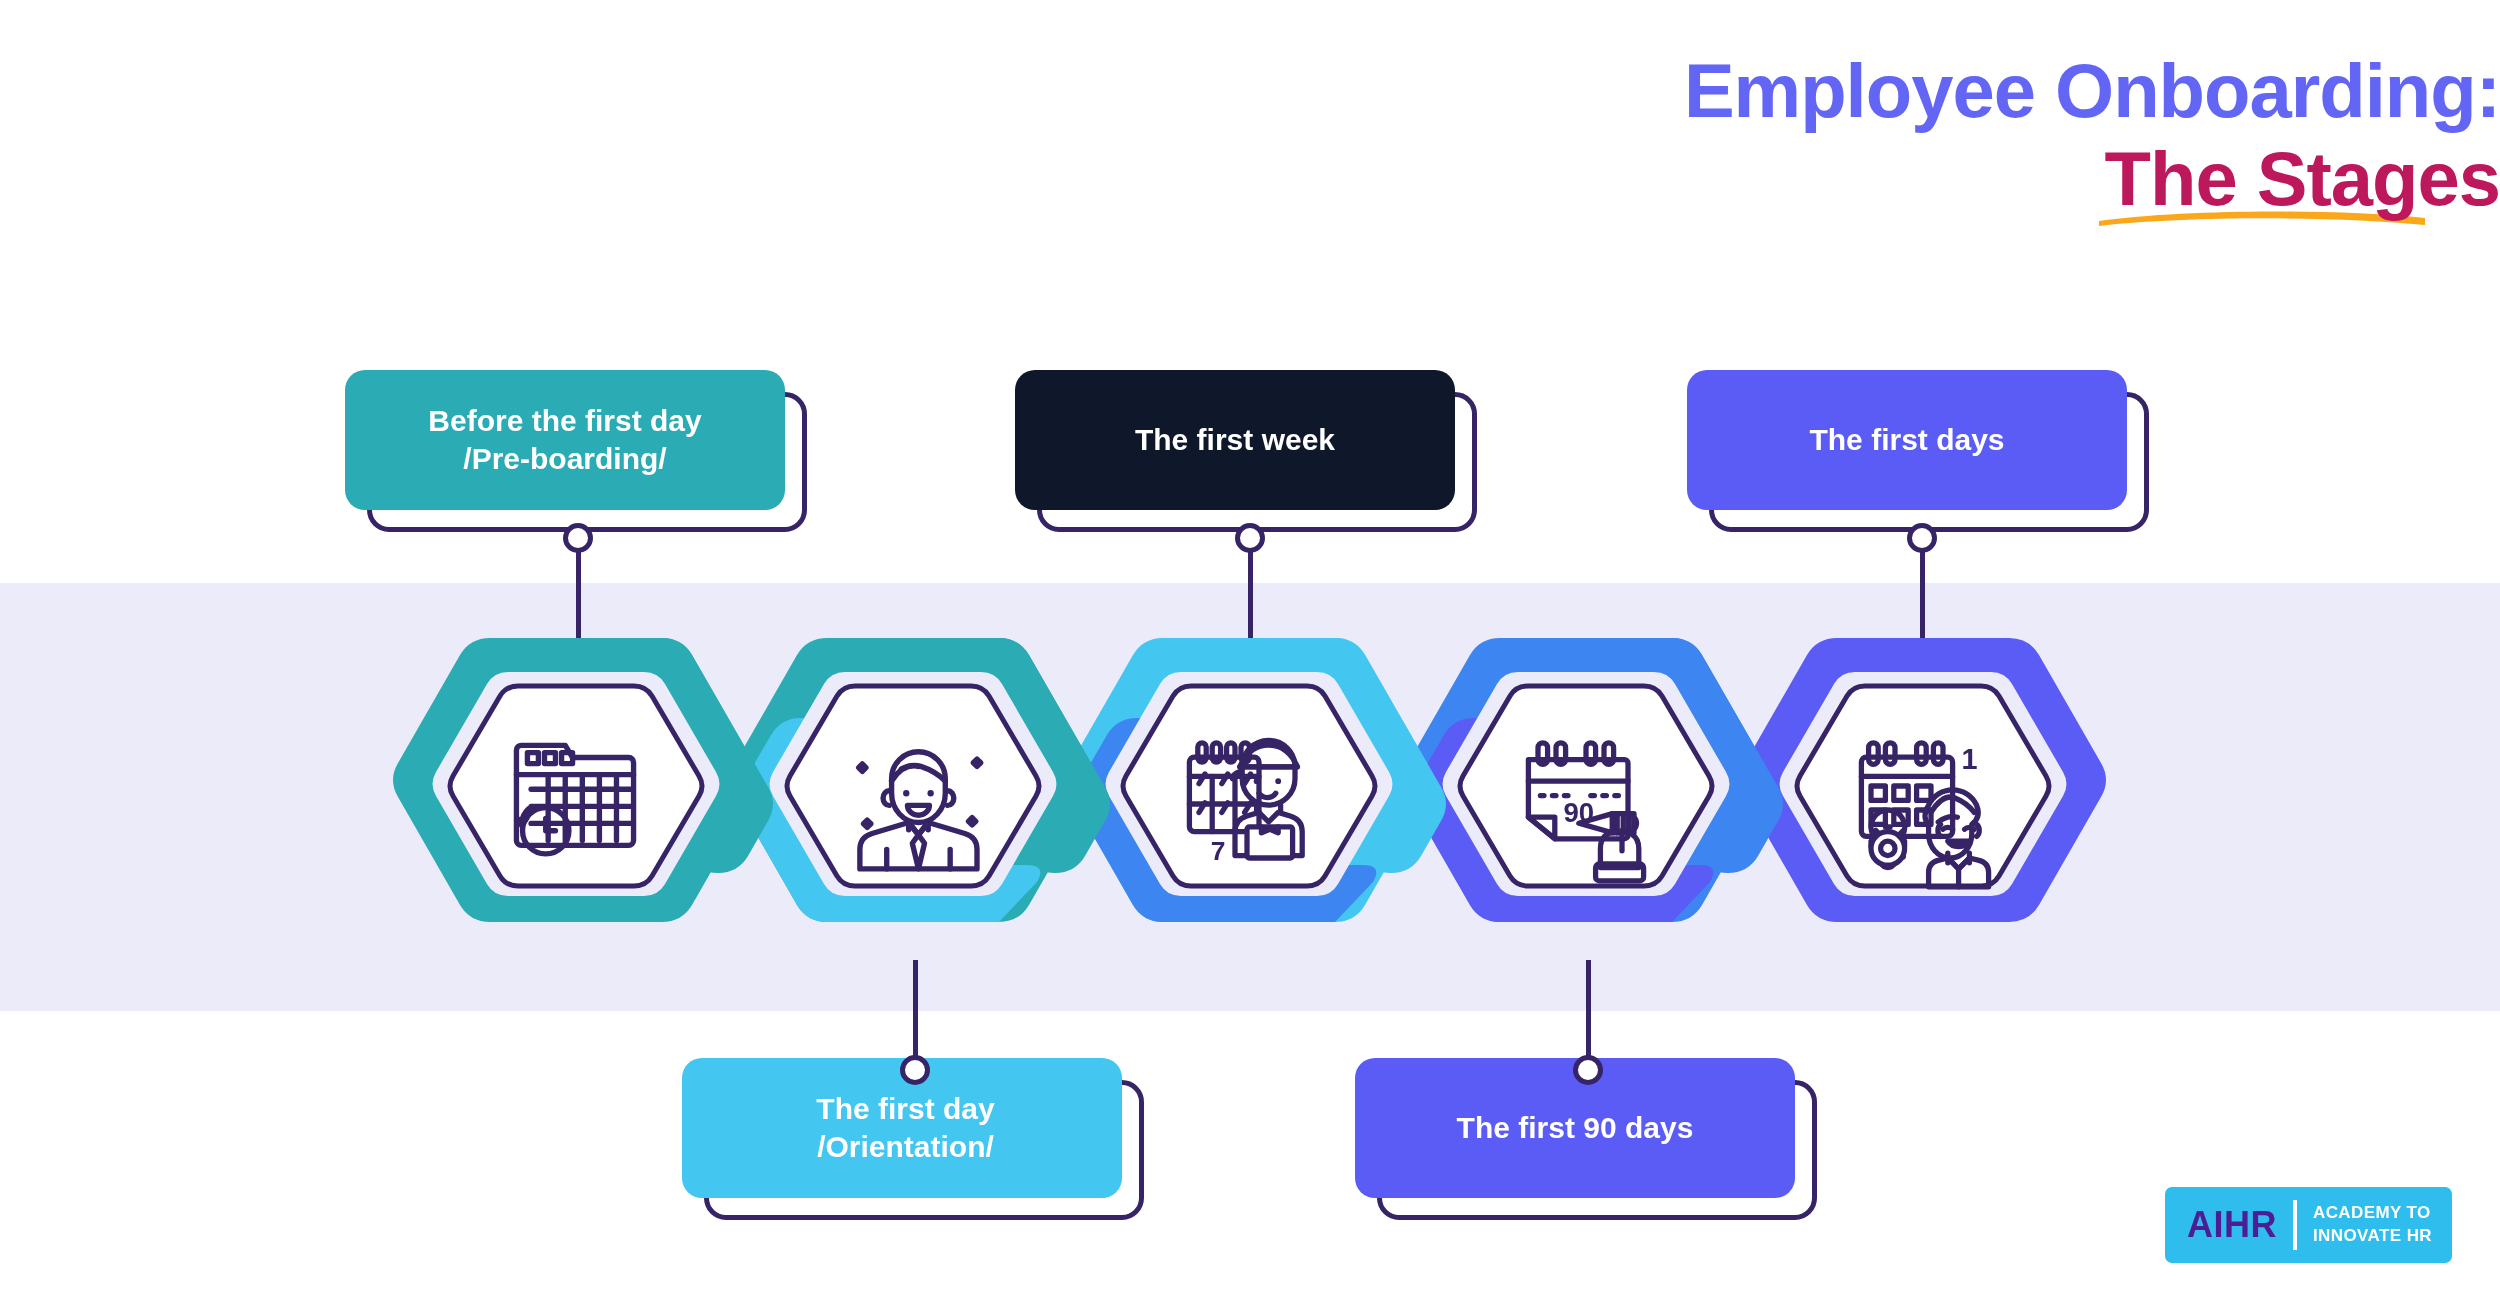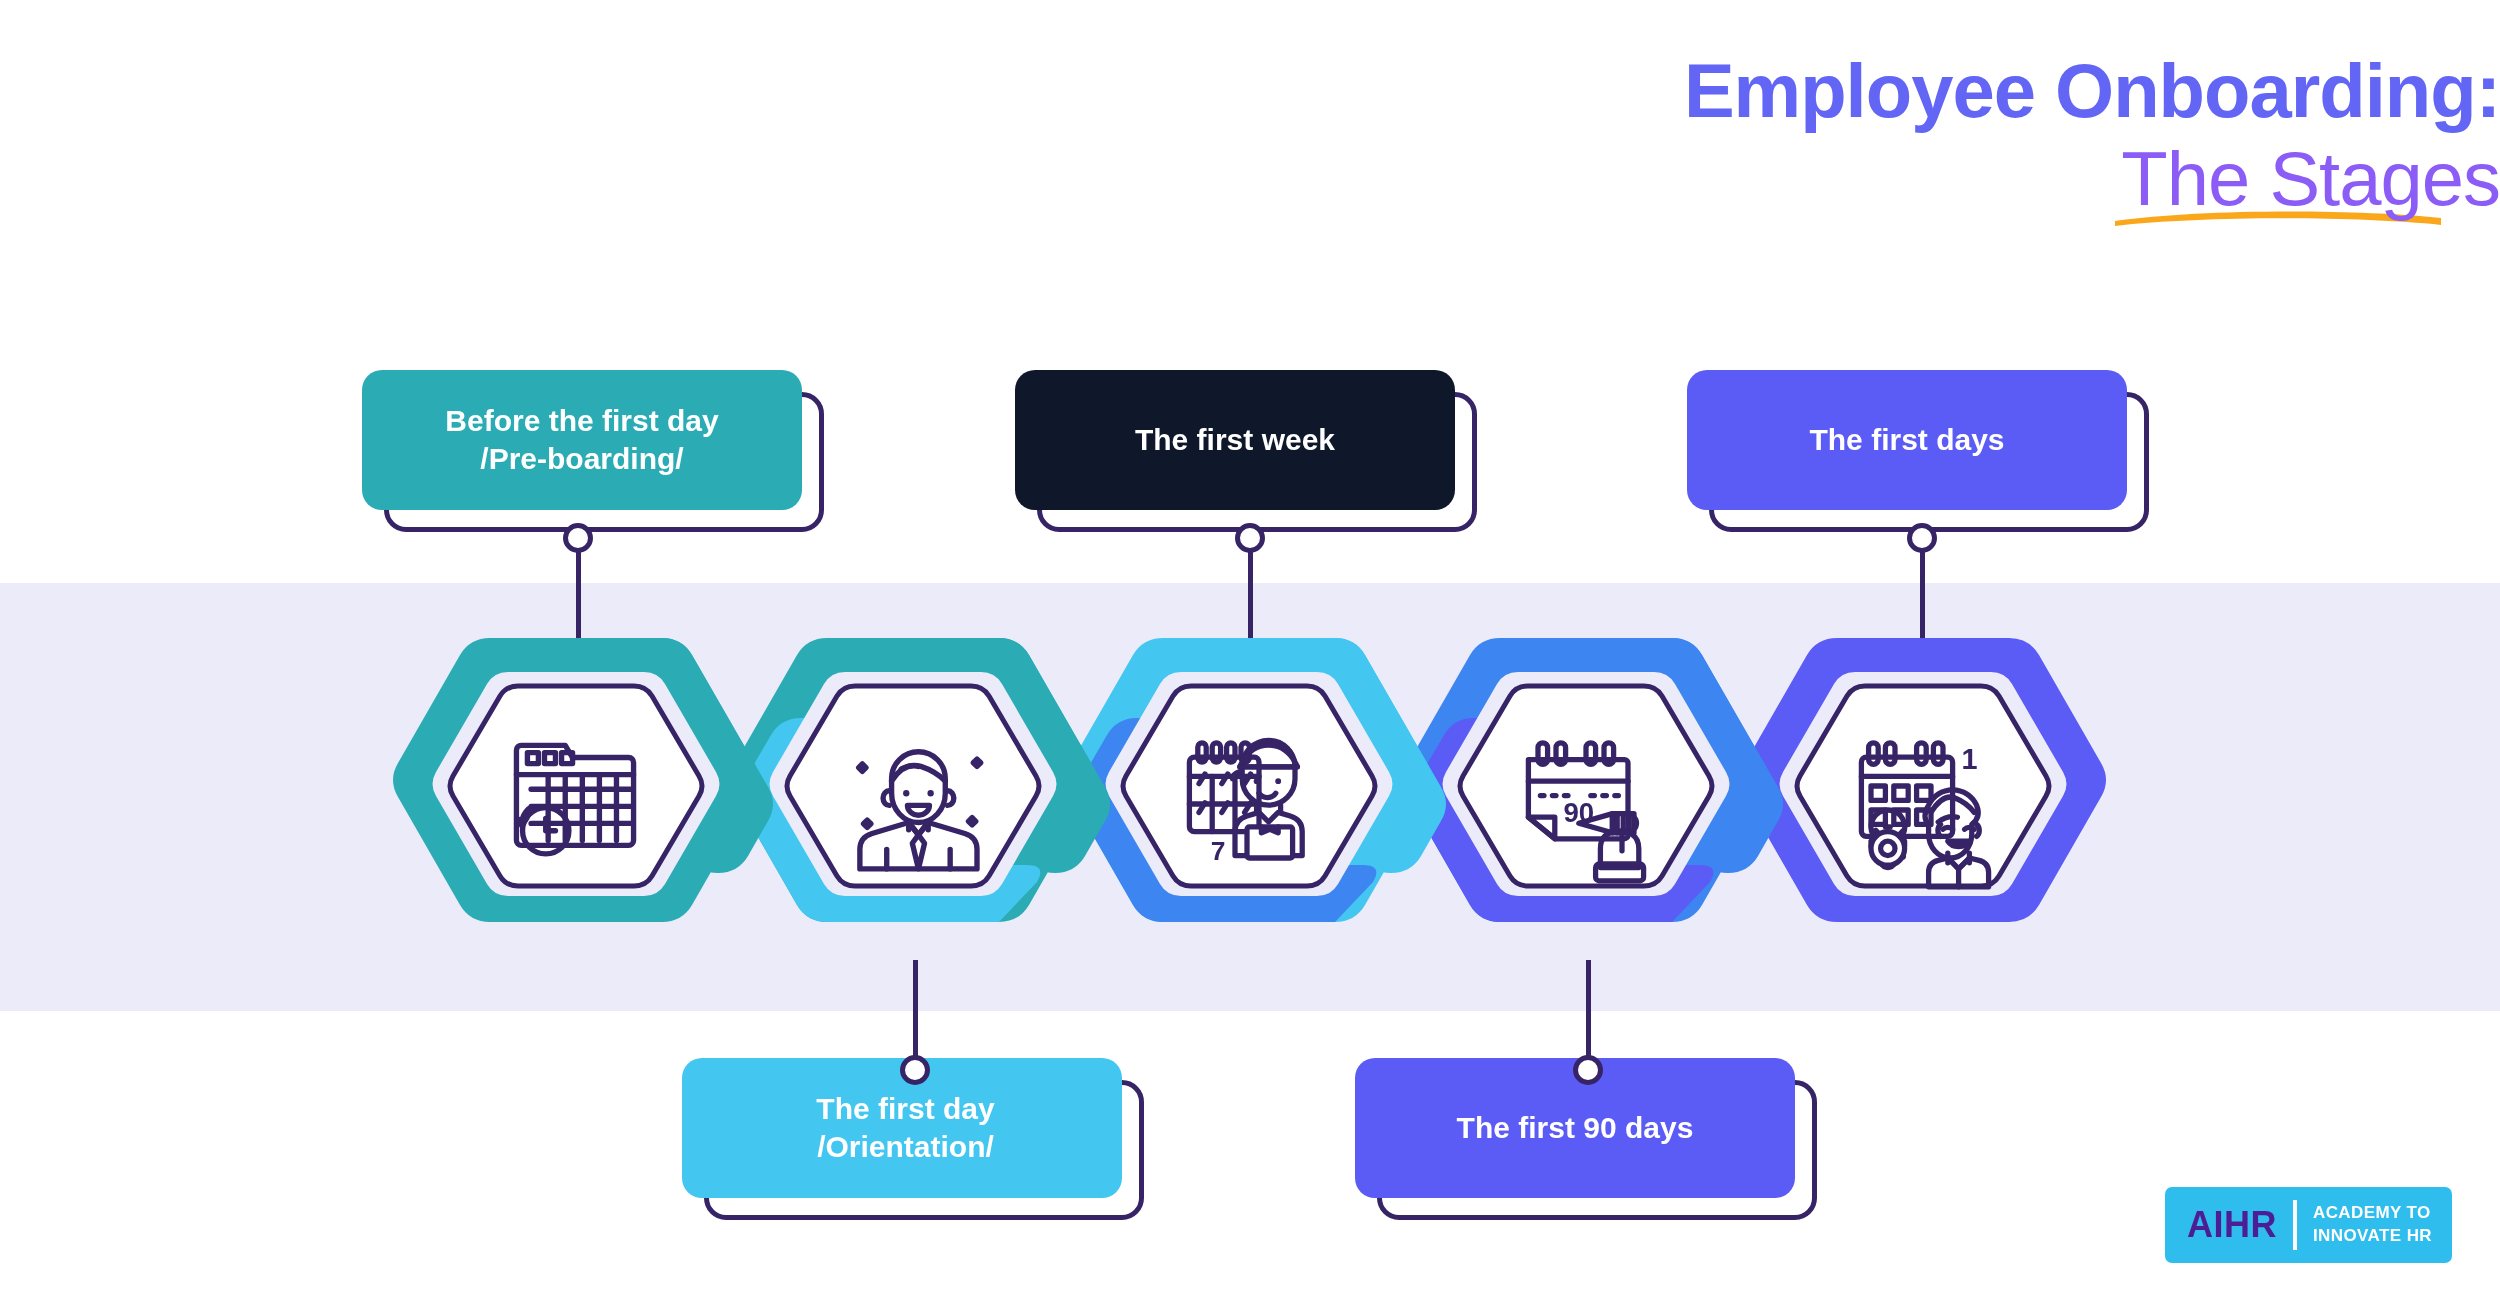--- a/index.html
+++ b/index.html
@@ -25,22 +25,22 @@
     line-height:1.08;
   }
   .title-line1{
     font-size:76px;font-weight:bold;letter-spacing:-1px;
     color:#6366f5;display:block;
   }
   .title-line2-holder{
     display:inline-block;position:relative;margin-top:6px;
   }
   .title-line2{
-    font-size:76px;font-weight:normal;letter-spacing:-1px;
-    color:#8b5cf6;display:block;position:relative;z-index:2;
+    font-size:76px;font-weight:bold;letter-spacing:-1px;
+    color:#be185d;display:block;position:relative;z-index:2;
   }
   .title-underline{
     position:absolute;left:-8px;right:-8px;bottom:-6px;height:22px;z-index:1;
   }
 
   
   .card{
     position:absolute;
   }
   .card .fill{
@@ -119,21 +119,21 @@
 
   <div class="conn-line" style="left:1248px; top:538px; height:130px;"></div>
   <div class="conn-dot" style="left:1235px; top:523px;"></div>
 
   <div class="conn-line" style="left:1586px; top:960px; height:110px;"></div>
   <div class="conn-dot" style="left:1573px; top:1055px;"></div>
 
   <div class="conn-line" style="left:1920px; top:538px; height:130px;"></div>
   <div class="conn-dot" style="left:1907px; top:523px;"></div>
 
-  <div class="card" style="left:362px; top:370px; width:460px; height:160px;">
+  <div class="card" style="left:345px; top:370px; width:460px; height:160px;">
     <div class="outline" style="left:22px; top:22px; width:440px; height:140px;"></div>
     <div class="fill" style="width:440px; height:140px; background:#2bacb5; font-size:30px;">
       <span>
         <span>Before the first day</span><br>
         <span>/Pre-boarding/</span>
       </span>
     </div>
   </div>
 
   <div class="card" style="left:1015px; top:370px; width:460px; height:160px;">

